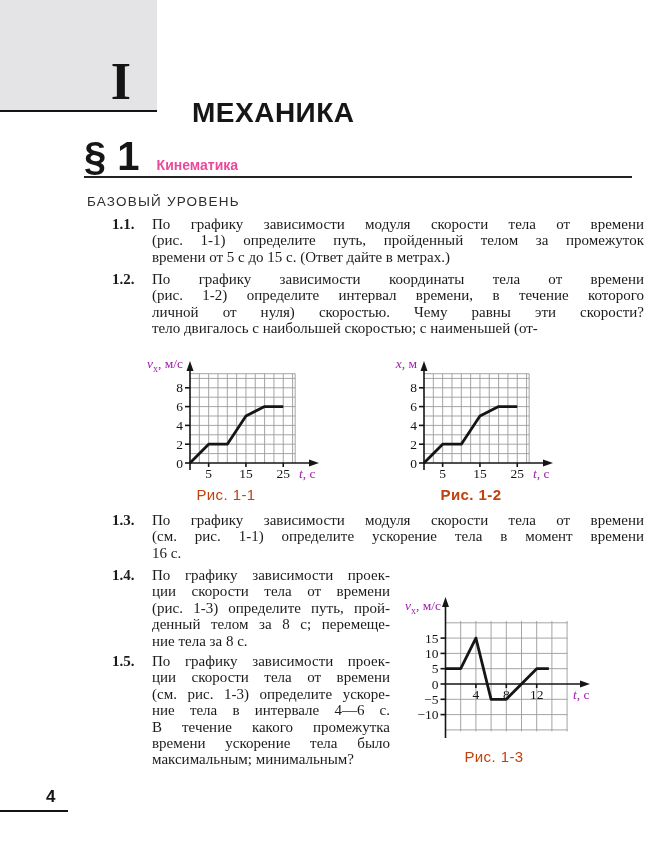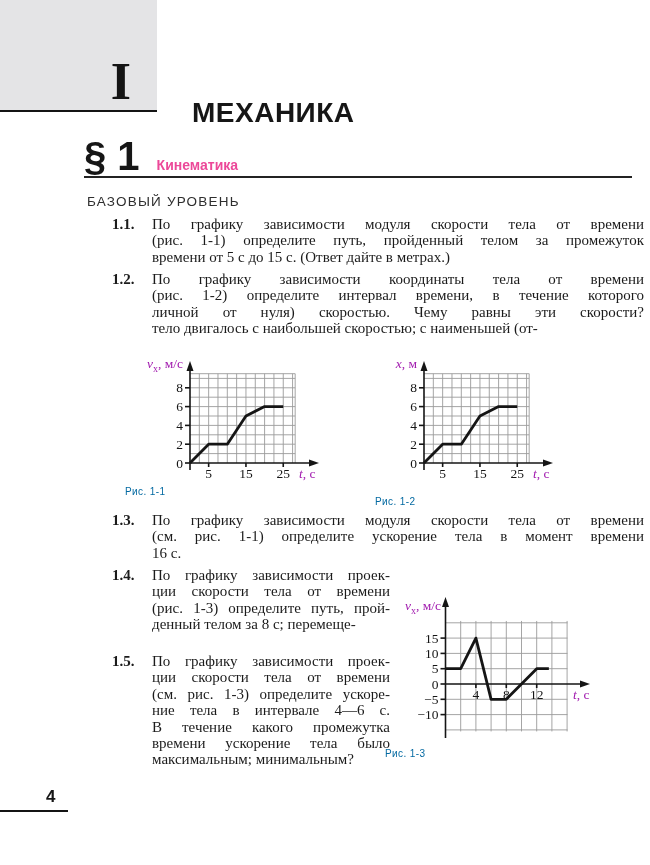--- a/index.html
+++ b/index.html
@@ -34,24 +34,24 @@
   .fig svg{display:block;}
   .grid{stroke:#9b9b9b;stroke-width:0.9;}
   .axis{stroke:#151515;stroke-width:1.6;}
   .arrow{fill:#151515;}
   .curve{fill:none;stroke:#151515;stroke-width:2.8;stroke-linejoin:round;}
   .fig svg text{font:13.5px "Liberation Serif",serif;fill:#151515;}
   .axlab{position:absolute;font-size:13.5px;color:#a21caf;white-space:nowrap;}
   .axlab i{font-family:"Liberation Serif",serif;}
   .axlab sub{font-size:10px;}
   .ylab{text-align:right;}
-  figcaption{font-family:"Liberation Sans",sans-serif;font-size:10px;letter-spacing:0.4px;
-             color:#0369a1;}
+  figcaption{font-family:"Liberation Sans",sans-serif;font-size:15px;letter-spacing:0.4px;
+             color:#c2410c;text-align:center;}
   #fig-1-1 figcaption{margin-top:2px;padding-right:8px;}
-  #fig-1-2 figcaption{margin-top:12px;padding-left:18px;}
+  #fig-1-2 figcaption{margin-top:2px;padding-left:18px;font-weight:bold;}
   #fig-1-3 figcaption{margin-top:4px;padding-right:12px;}
 
   
   .page-num{position:absolute;left:46px;top:787px;font-family:"Liberation Sans",sans-serif;
             font-weight:bold;font-size:17px;color:#161616;}
   .footer-rule{position:absolute;left:0;top:810px;width:68px;height:2px;background:#141414;}
 </style>
 </head>
 <body>
 
@@ -199,20 +199,21 @@
       </div>
   </div>
 
   <div class="problem narrow" style="top:567px">
     <span class="pnum">1.4.</span>
     <div class="p-lines">
         <div>По графику зависимости проек-</div>
         <div>ции скорости тела от времени</div>
         <div>(рис. 1-3) определите путь, прой-</div>
         <div>денный телом за 8 с; перемеще-</div>
+        <div>ние тела за 8 с.</div>
       </div>
   </div>
 
   <div class="problem narrow" style="top:653px">
     <span class="pnum">1.5.</span>
     <div class="p-lines">
         <div>По графику зависимости проек-</div>
         <div>ции скорости тела от времени</div>
         <div>(см. рис. 1-3) определите ускоре-</div>
         <div>ние тела в интервале 4—6 с.</div>

